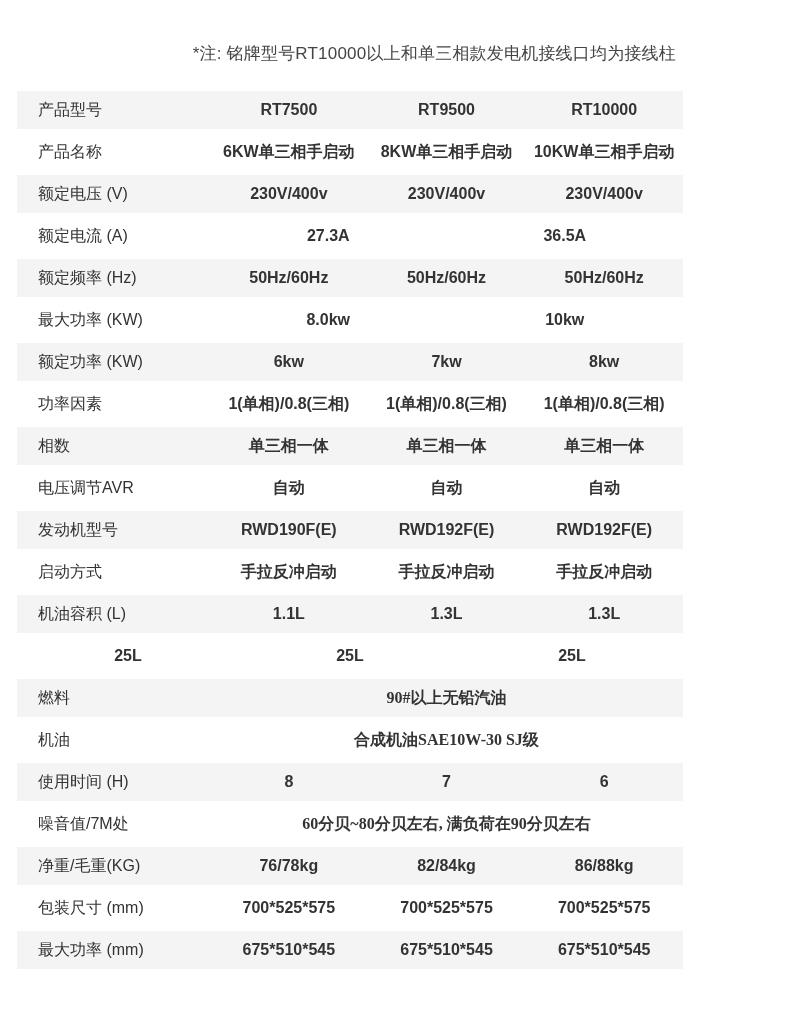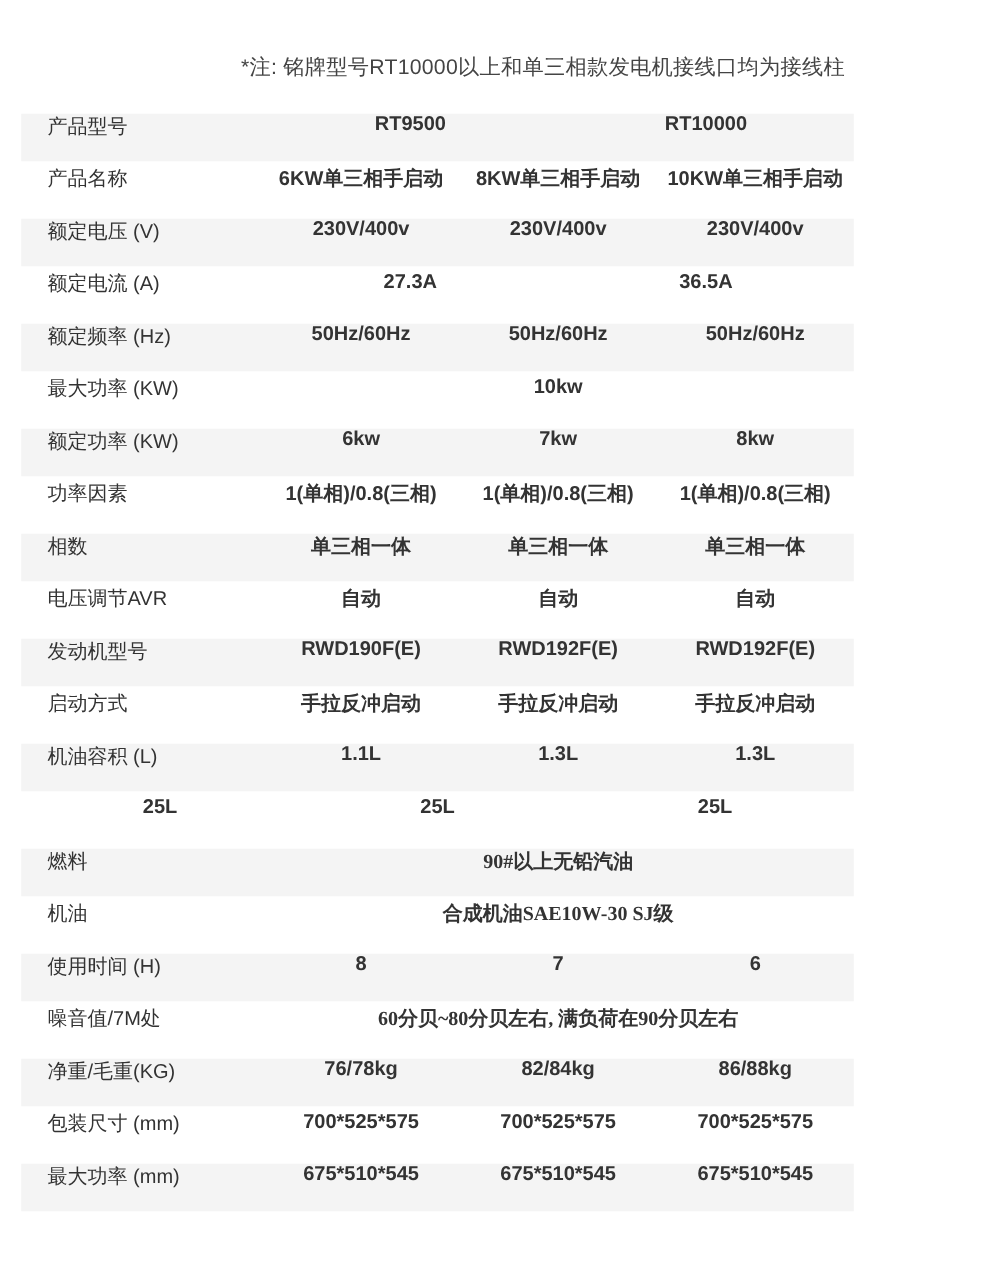--- a/index.html
+++ b/index.html
@@ -22,20 +22,21 @@
     font-size: 17px;
     line-height: 20px;
     color: #444444;
     letter-spacing: 0.2px;
   }
   .spec-table {
     margin: 27px 17px 0 17px; 
   }
   .row {
     display: flex;
+    align-items: center;
     height: 38px;
     margin-bottom: 4px;
     background: #ffffff;
   }
   .row.stripe {
     background: var(--stripe, #f4f4f4);
   }
   .label-cell {
     flex: 0 0 193px;
     box-sizing: border-box;
@@ -63,20 +64,21 @@
   }
 </style>
 </head>
 <body>
 
 <div class="page">
   <p class="note">*注: 铭牌型号RT10000以上和单三相款发电机接线口均为接线柱</p>
   <div class="spec-table">
       <div class="row stripe">
         <div class="label-cell">产品型号</div>
+        <div class="value-cell">RT7500</div>
         <div class="value-cell">RT9500</div>
         <div class="value-cell">RT10000</div>
       </div>
       <div class="row">
         <div class="label-cell">产品名称</div>
         <div class="value-cell">6KW单三相手启动</div>
         <div class="value-cell">8KW单三相手启动</div>
         <div class="value-cell">10KW单三相手启动</div>
       </div>
       <div class="row stripe">
@@ -91,20 +93,21 @@
         <div class="value-cell">36.5A</div>
       </div>
       <div class="row stripe">
         <div class="label-cell">额定频率 (Hz)</div>
         <div class="value-cell">50Hz/60Hz</div>
         <div class="value-cell">50Hz/60Hz</div>
         <div class="value-cell">50Hz/60Hz</div>
       </div>
       <div class="row">
         <div class="label-cell">最大功率 (KW)</div>
+        <div class="value-cell">8.0kw</div>
         <div class="value-cell">10kw</div>
       </div>
       <div class="row stripe">
         <div class="label-cell">额定功率 (KW)</div>
         <div class="value-cell">6kw</div>
         <div class="value-cell">7kw</div>
         <div class="value-cell">8kw</div>
       </div>
       <div class="row">
         <div class="label-cell">功率因素</div>

